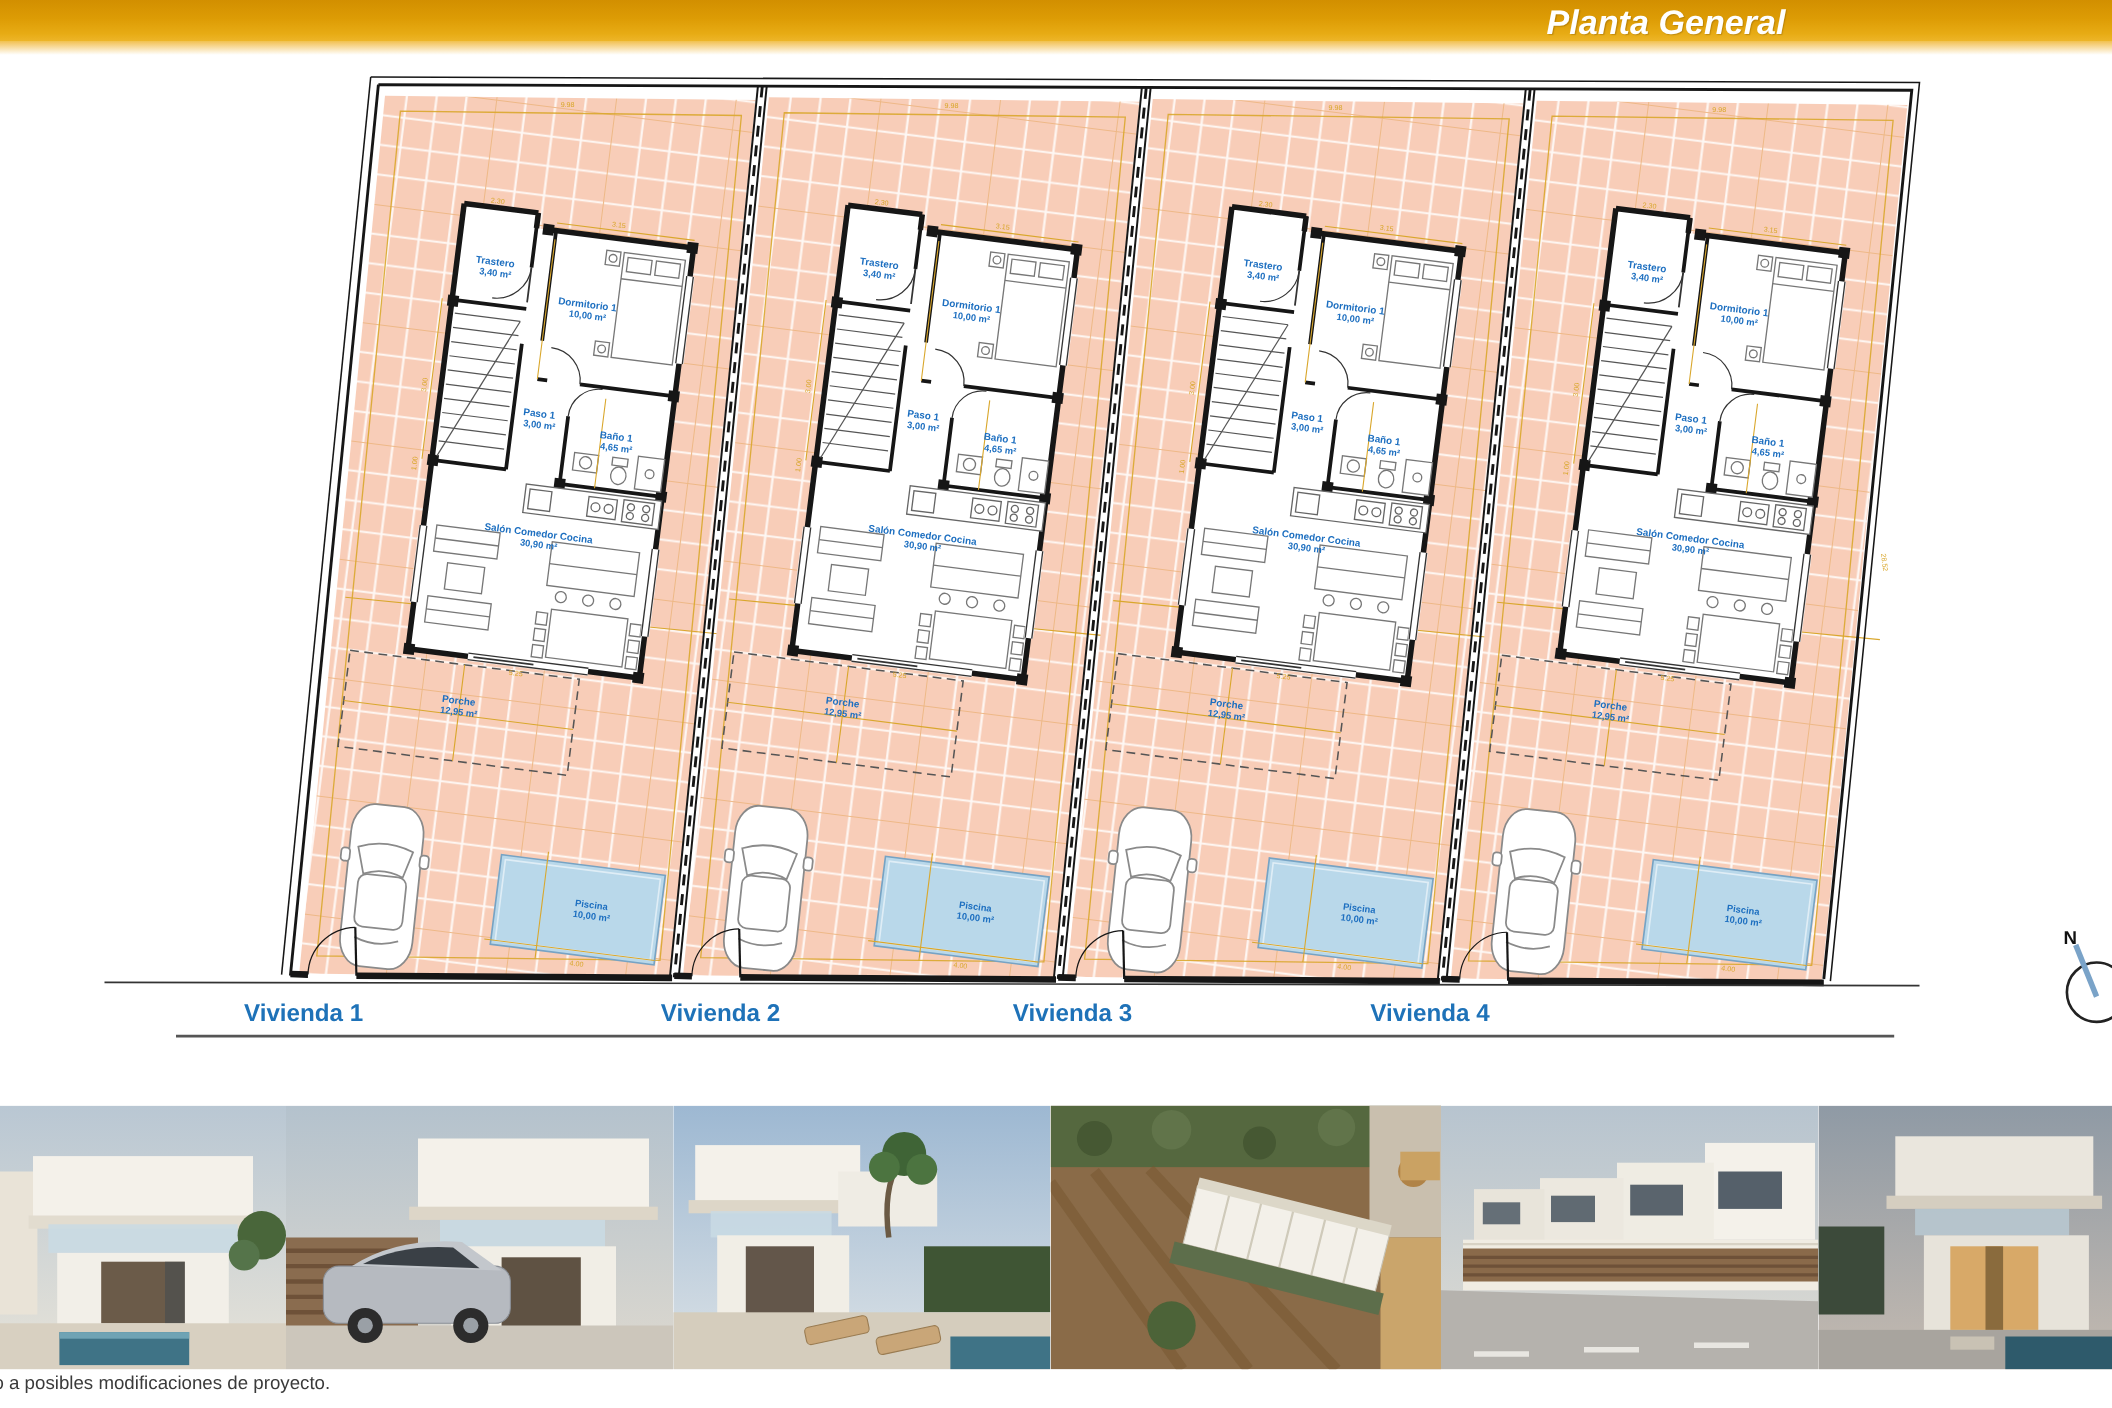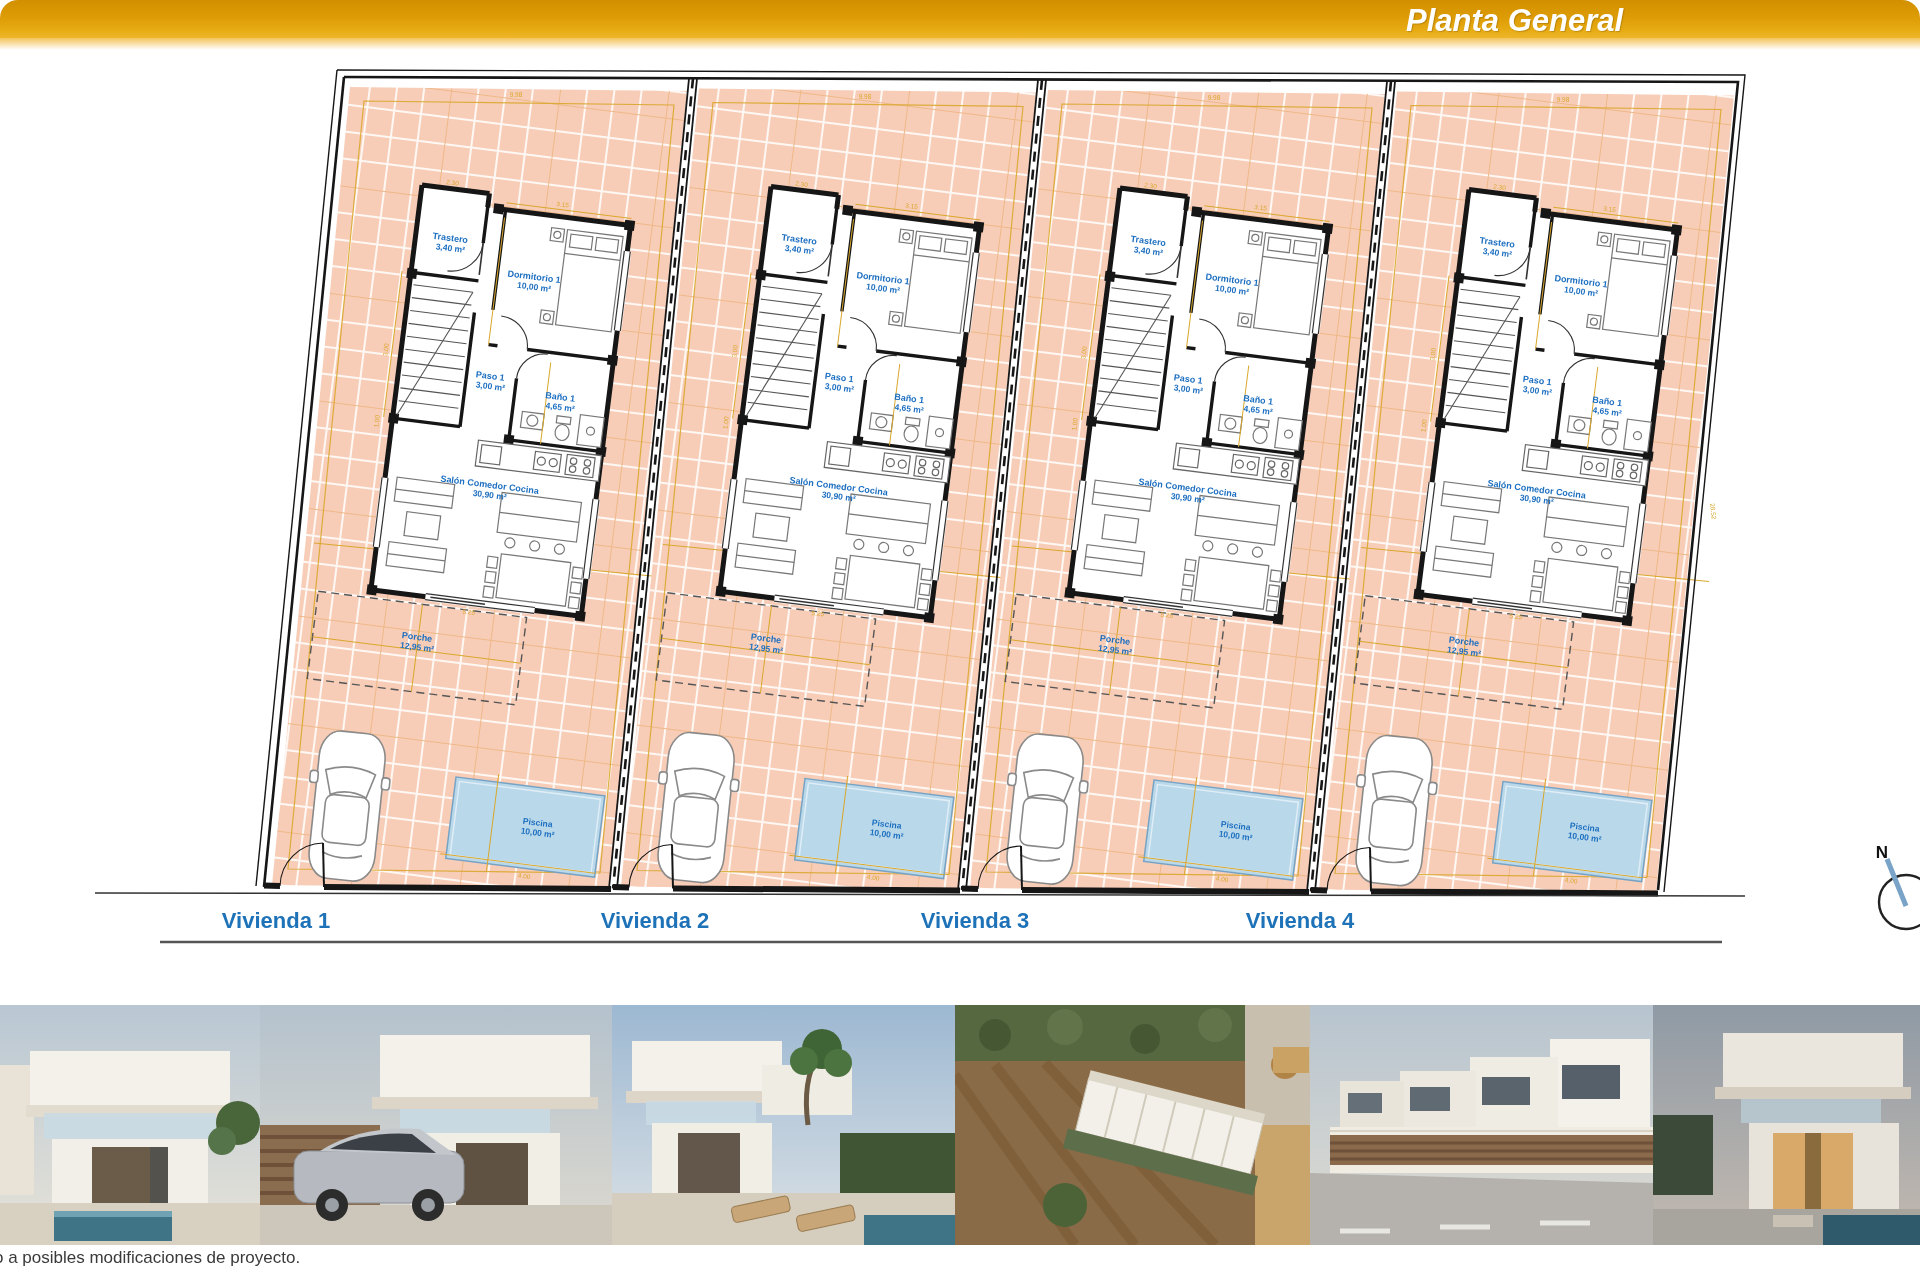--- a/index.html
+++ b/index.html
@@ -1,17 +1,17 @@
 <!DOCTYPE html>
 <html><head>
 <meta charset="utf-8">
 <style>
   html,body{margin:0;padding:0;background:#fff;}
   #page{position:relative;width:1920px;height:1280px;overflow:hidden;background:#fff;
-        font-family:"Liberation Sans", sans-serif;border-radius:18px;}
+        font-family:"Liberation Sans", sans-serif;}
   
   #header{position:absolute;left:0;top:0;width:1920px;height:38px;
           background:linear-gradient(180deg,#d28f00 0%,#dd9c05 45%,#e7ab14 80%,#eeb62a 100%);}
   #header-fade{position:absolute;left:0;top:38px;width:1920px;height:14px;
           background:linear-gradient(180deg,#f3c35a 0%,rgba(255,255,255,0) 85%);}
   #header-title{position:absolute;left:1406px;top:3px;width:620px;white-space:nowrap;
           font-size:31px;font-weight:bold;font-style:italic;color:#ffffff;
           text-shadow:1px 1px 1px rgba(120,80,0,.35);}
   
   #plan-svg{position:absolute;left:0;top:0;}

